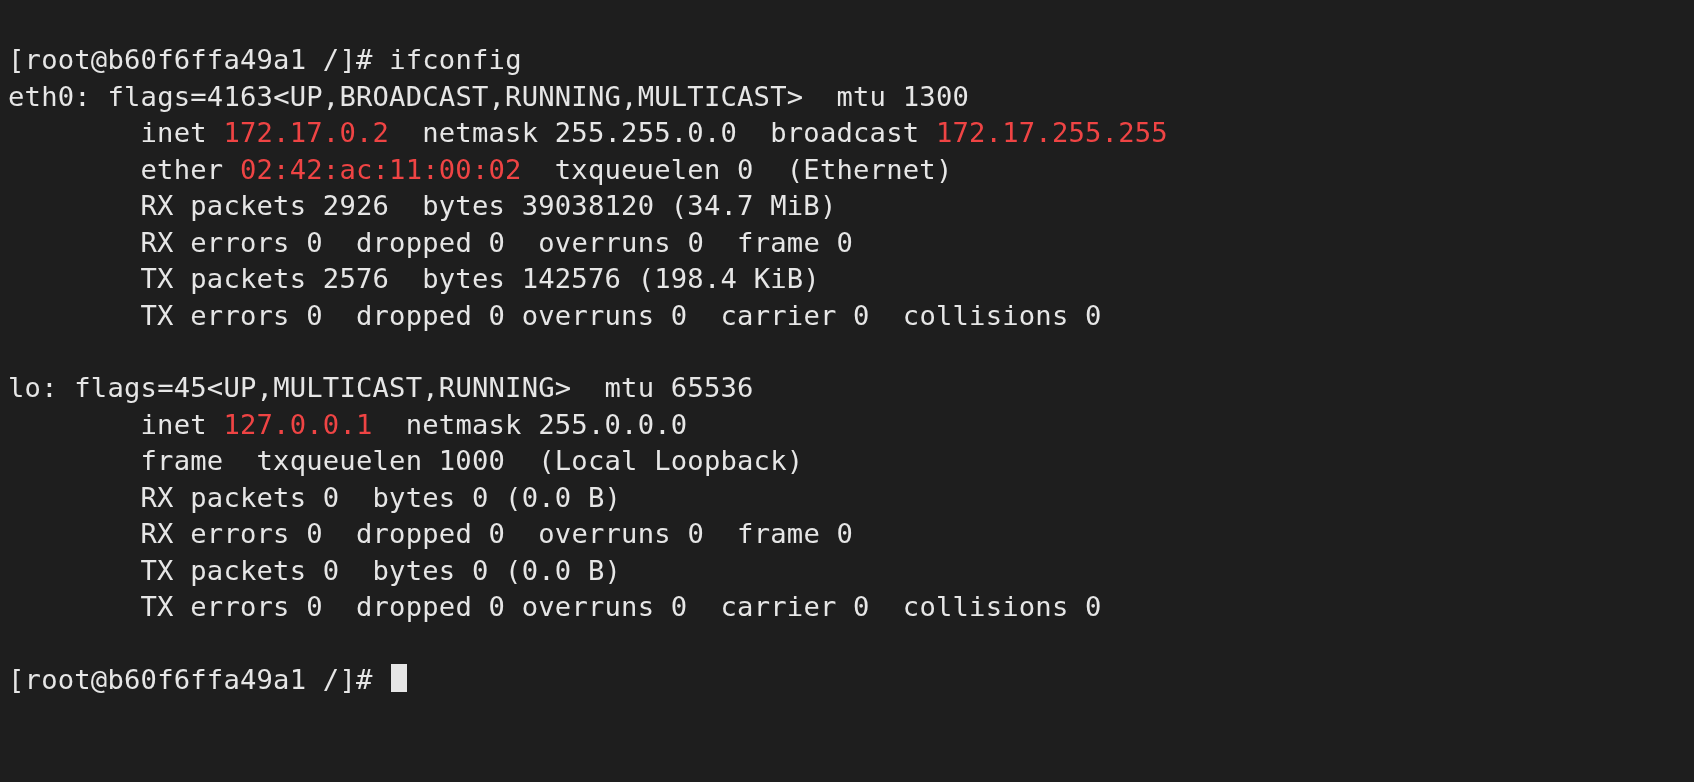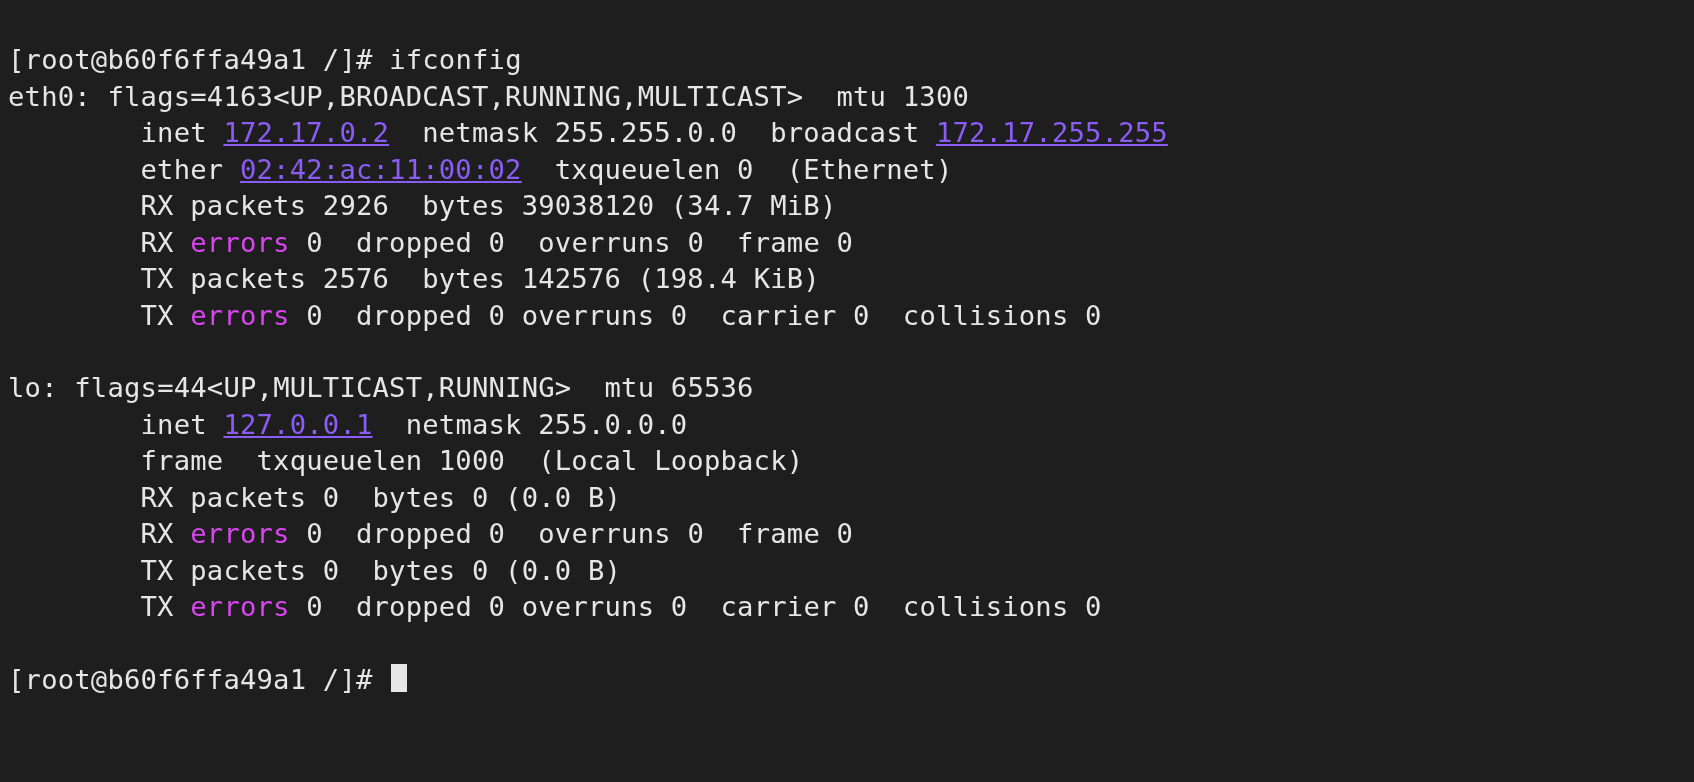--- a/index.html
+++ b/index.html
@@ -10,22 +10,22 @@
     font-family: "DejaVu Sans Mono", "Liberation Mono", "Menlo", "Consolas", monospace;
     font-size: 27.2px;
     line-height: 1.34;
     letter-spacing: 0.2px;
     width: 1694px;
   }
   .terminal {
     padding: 6px 8px 8px 8px;
     white-space: pre;
   }
-  .hl-ip   { color: #8b5cf6; text-decoration: underline; } 
-  .hl-err  { color: #d946ef; } 
+  .hl-ip   { color: #ef4444; } 
+  .hl-err  { color: #e5e5e5; } 
   .cursor {
     display: inline-block;
     width: 0.6em;
     height: 1.05em;
     background: #e6e6e6;
     vertical-align: -0.12em;
     margin-left: 0.05em;
   }
 </style>
 </head>
@@ -34,21 +34,21 @@
 <div class="terminal">
 <span>[<span>root</span>@<span>b60f6ffa49a1</span> <span>/</span>]<span>#</span> <span>ifconfig</span></span>
 <span><span>eth0</span>: <span>flags</span>=<span>4163</span>&lt;<span>UP,BROADCAST,RUNNING,MULTICAST</span>&gt;  <span>mtu</span> <span>1300</span></span>
 <span>        <span>inet</span> <span class="hl-ip">172.17.0.2</span>  <span>netmask</span> <span>255.255.0.0</span>  <span>broadcast</span> <span class="hl-ip">172.17.255.255</span></span>
 <span>        <span>ether</span> <span class="hl-ip">02:42:ac:11:00:02</span>  <span>txqueuelen</span> <span>0</span>  (<span>Ethernet</span>)</span>
 <span>        <span>RX packets</span> <span>2926</span>  <span>bytes</span> <span>39038120</span> (<span>34.7 MiB</span>)</span>
 <span>        <span>RX</span> <span class="hl-err">errors</span> <span>0</span>  <span>dropped</span> <span>0</span>  <span>overruns</span> <span>0</span>  <span>frame</span> <span>0</span></span>
 <span>        <span>TX packets</span> <span>2576</span>  <span>bytes</span> <span>142576</span> (<span>198.4 KiB</span>)</span>
 <span>        <span>TX</span> <span class="hl-err">errors</span> <span>0</span>  <span>dropped</span> <span>0</span> <span>overruns</span> <span>0</span>  <span>carrier</span> <span>0</span>  <span>collisions</span> <span>0</span></span>
 
-<span><span>lo</span>: <span>flags</span>=<span>44</span>&lt;<span>UP,MULTICAST,RUNNING</span>&gt;  <span>mtu</span> <span>65536</span></span>
+<span><span>lo</span>: <span>flags</span>=<span>45</span>&lt;<span>UP,MULTICAST,RUNNING</span>&gt;  <span>mtu</span> <span>65536</span></span>
 <span>        <span>inet</span> <span class="hl-ip">127.0.0.1</span>  <span>netmask</span> <span>255.0.0.0</span></span>
 <span>        <span>frame</span>  <span>txqueuelen</span> <span>1000</span>  (<span>Local Loopback</span>)</span>
 <span>        <span>RX packets</span> <span>0</span>  <span>bytes</span> <span>0</span> (<span>0.0 B</span>)</span>
 <span>        <span>RX</span> <span class="hl-err">errors</span> <span>0</span>  <span>dropped</span> <span>0</span>  <span>overruns</span> <span>0</span>  <span>frame</span> <span>0</span></span>
 <span>        <span>TX packets</span> <span>0</span>  <span>bytes</span> <span>0</span> (<span>0.0 B</span>)</span>
 <span>        <span>TX</span> <span class="hl-err">errors</span> <span>0</span>  <span>dropped</span> <span>0</span> <span>overruns</span> <span>0</span>  <span>carrier</span> <span>0</span>  <span>collisions</span> <span>0</span></span>
 
 <span>[<span>root</span>@<span>b60f6ffa49a1</span> <span>/</span>]<span>#</span> <span class="cursor"></span></span>
 </div>
 

